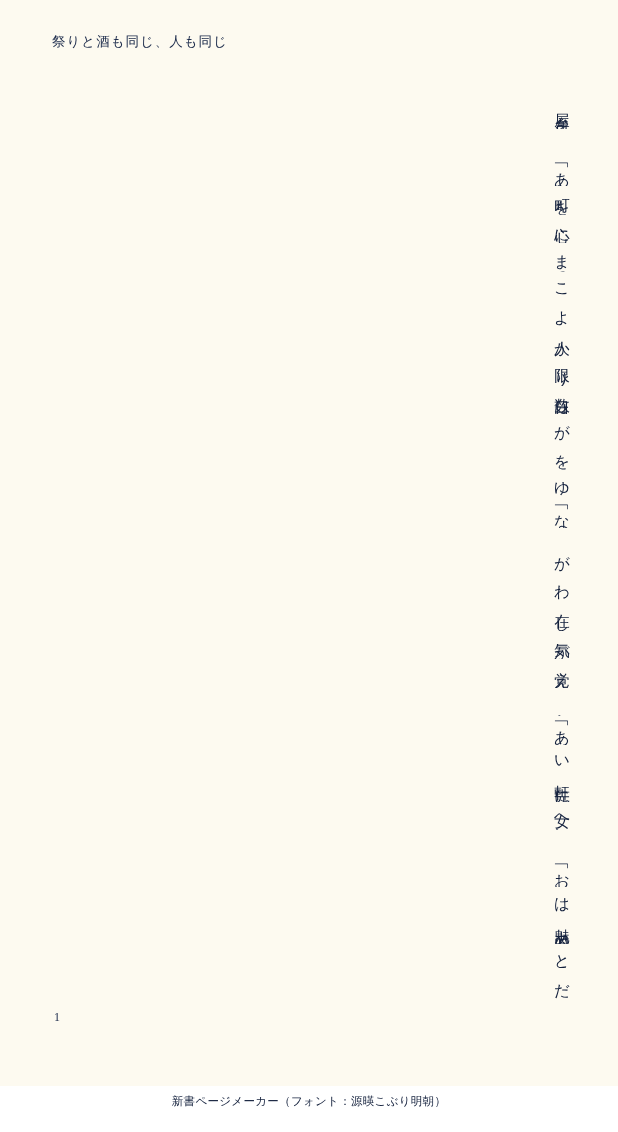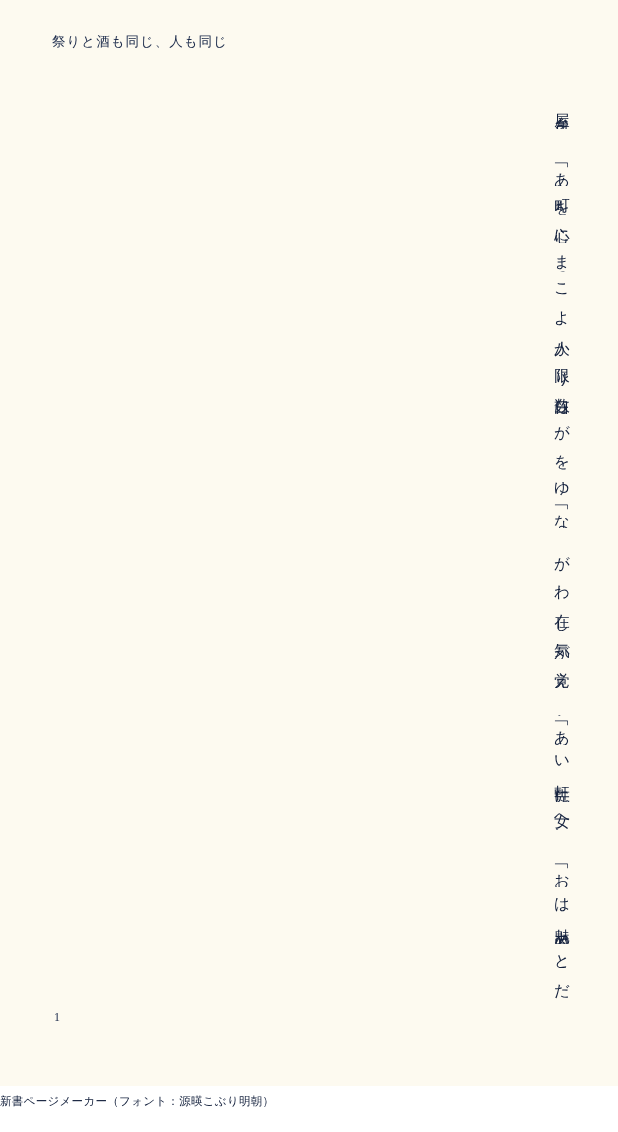--- a/index.html
+++ b/index.html
@@ -36,21 +36,21 @@
     top: 1086px;
     width: 618px;
     height: 46px;
     background: #ffffff;
   }
   .footer-text {
     position: absolute;
     left: 0;
     top: 1094px;
     width: 618px;
-    text-align: left;
+    text-align: center;
     font-size: 11.5px;
     color: #14213d;
     letter-spacing: 0.3px;
   }
   .header-title {
     position: absolute;
     left: 52px;
     top: 33px;
     font-size: 13.5px;
     color: #1b2a4a;

